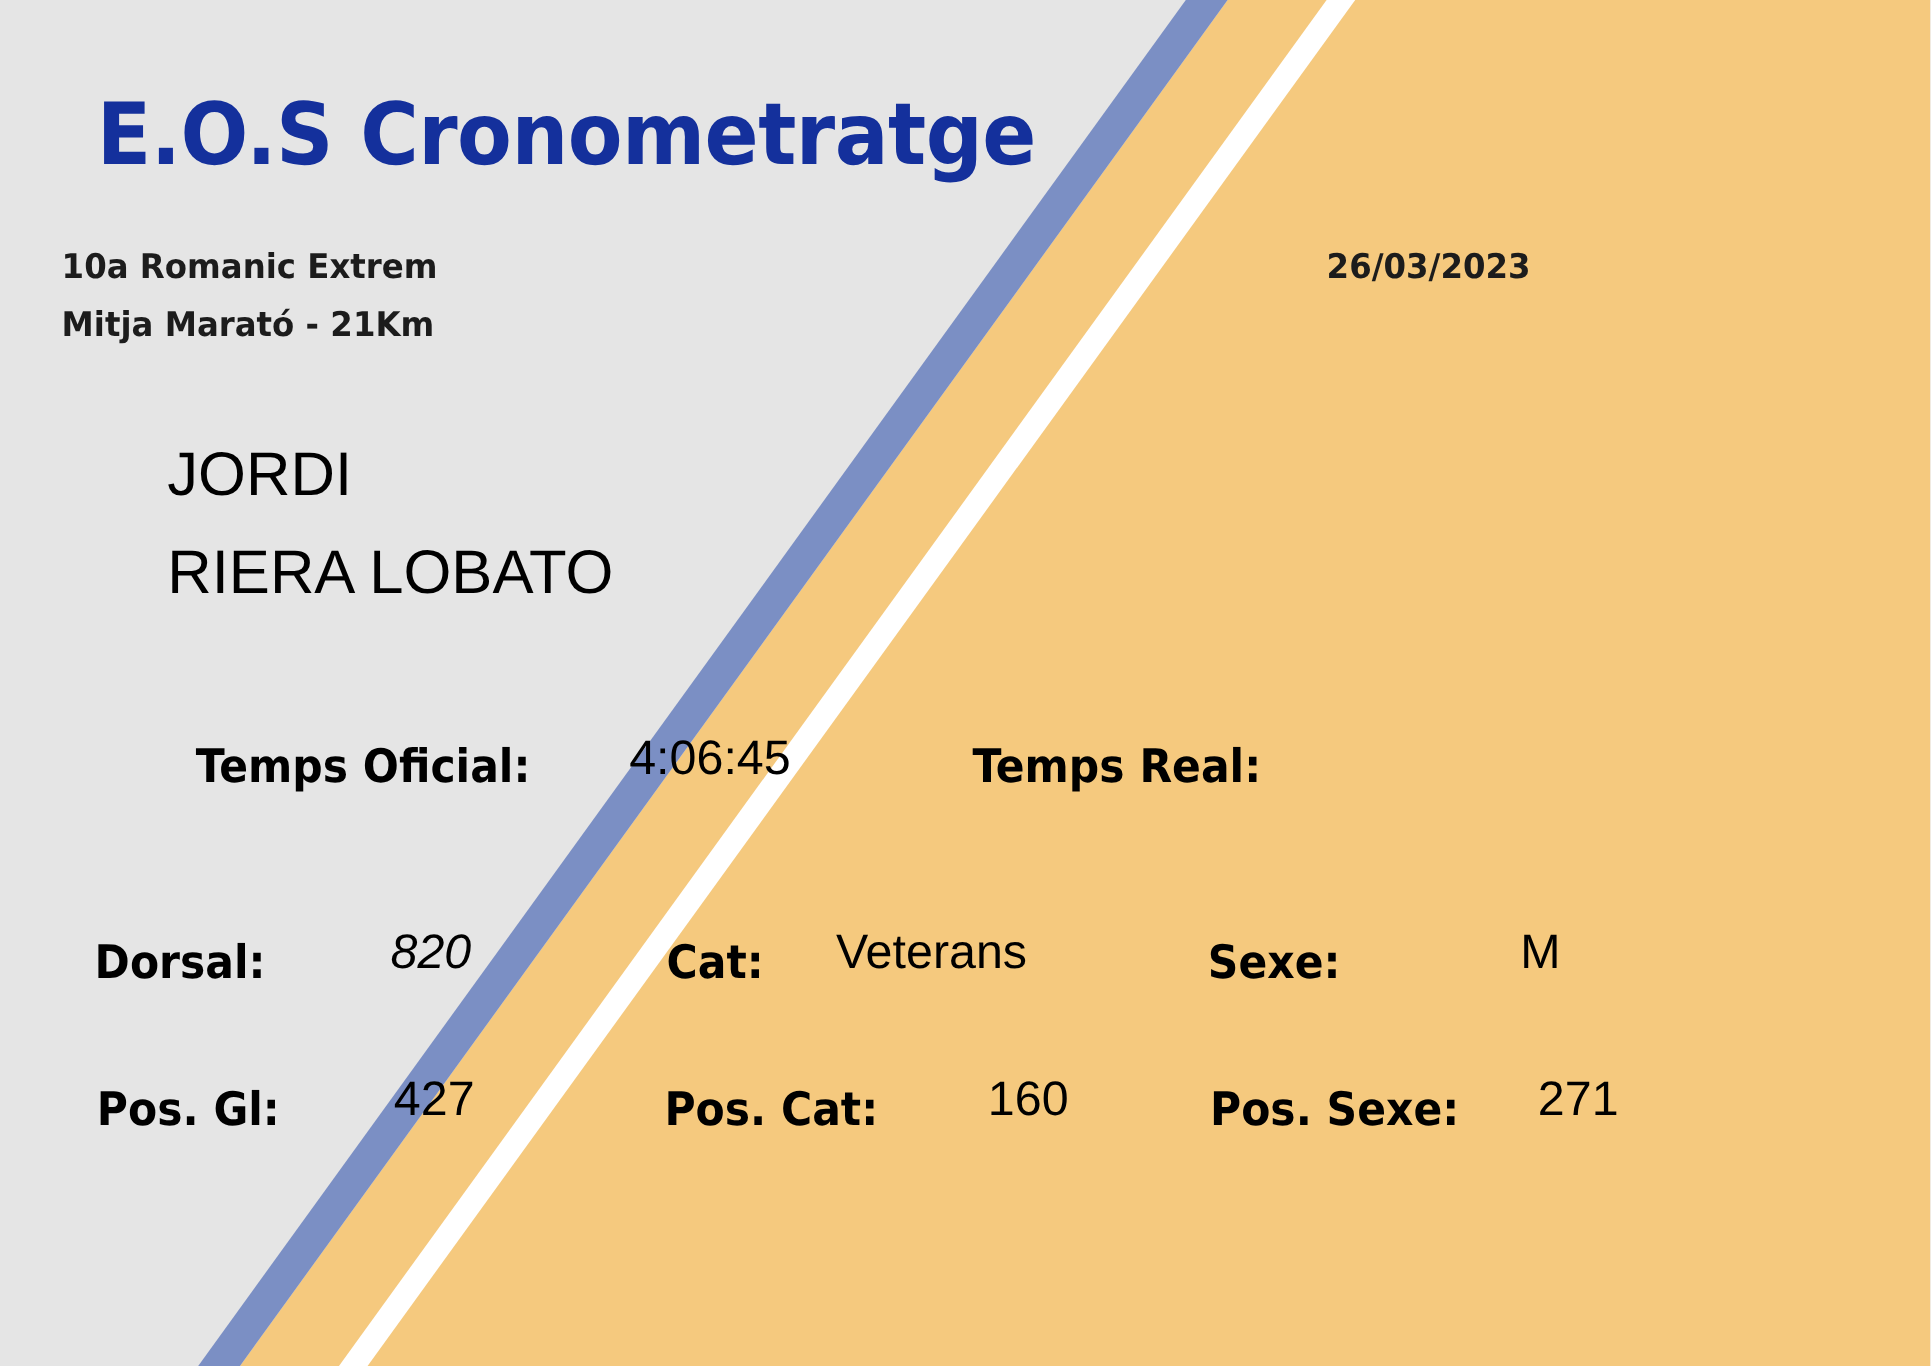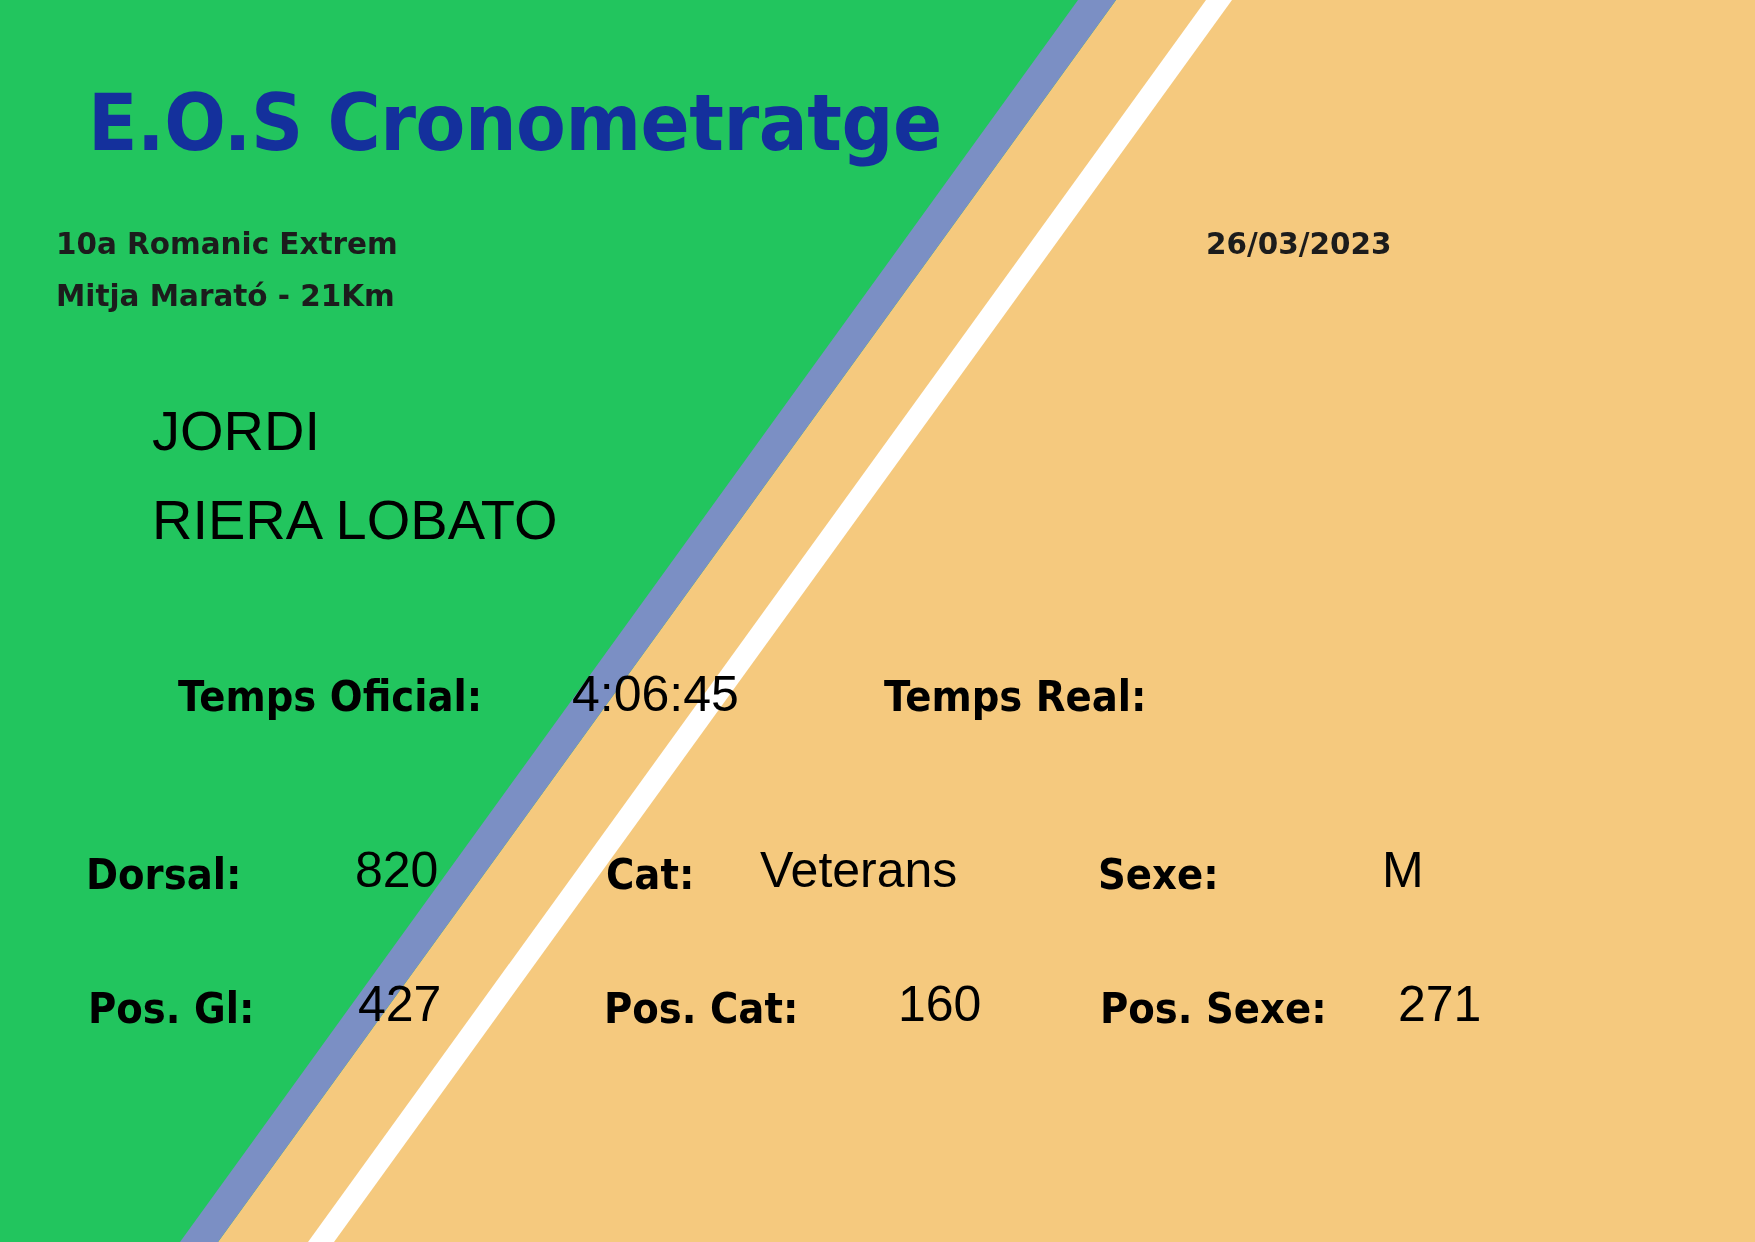--- a/index.html
+++ b/index.html
@@ -12,21 +12,21 @@
     height: 1242px;
     background: #ffffff;
     font-family: "Liberation Sans", sans-serif;
     overflow: hidden;
   }
 
   #certificate {
     position: relative;
     width: 1755px;
     height: 1242px;
-    background: #22c55e;
+    background: #e5e5e5;
     overflow: hidden;
   }
 
   
   .band-layer {
     position: absolute;
     inset: 0;
     width: 100%;
     height: 100%;
     pointer-events: none;
@@ -110,35 +110,35 @@
   
   .field-label {
     font-size: 42px;
     font-weight: bold;
     color: #000000;
     transform: scaleX(0.92);
     transform-origin: left top;
     font-family: "DejaVu Sans", sans-serif;
   }
   .field-value {
-    font-size: 50px;
+    font-size: 44px;
     font-weight: normal;
     color: #000000;
     font-family: "Liberation Sans", sans-serif;
   }
 
   
   #label-temps-oficial { left: 178px;  top: 672px; }
   #value-temps-oficial { left: 572px;  top: 665px; }
   #label-temps-real    { left: 884px;  top: 672px; }
   #value-temps-real    { left: 1243px; top: 665px; }
 
   
   #label-dorsal      { left: 86px;   top: 850px; }
-  #value-dorsal      { left: 355px;  top: 841px; }
+  #value-dorsal      { left: 355px;  top: 841px; font-style: italic; }
   #label-cat         { left: 606px;  top: 850px; }
   #value-cat         { left: 760px;  top: 841px; }
   #label-sexe        { left: 1098px; top: 850px; }
   #value-sexe        { left: 1382px; top: 841px; }
 
   
   #label-pos-gl      { left: 88px;   top: 984px; }
   #value-pos-gl      { left: 358px;  top: 975px; }
   #label-pos-cat     { left: 604px;  top: 984px; }
   #value-pos-cat     { left: 898px;  top: 975px; text-align: right; }

